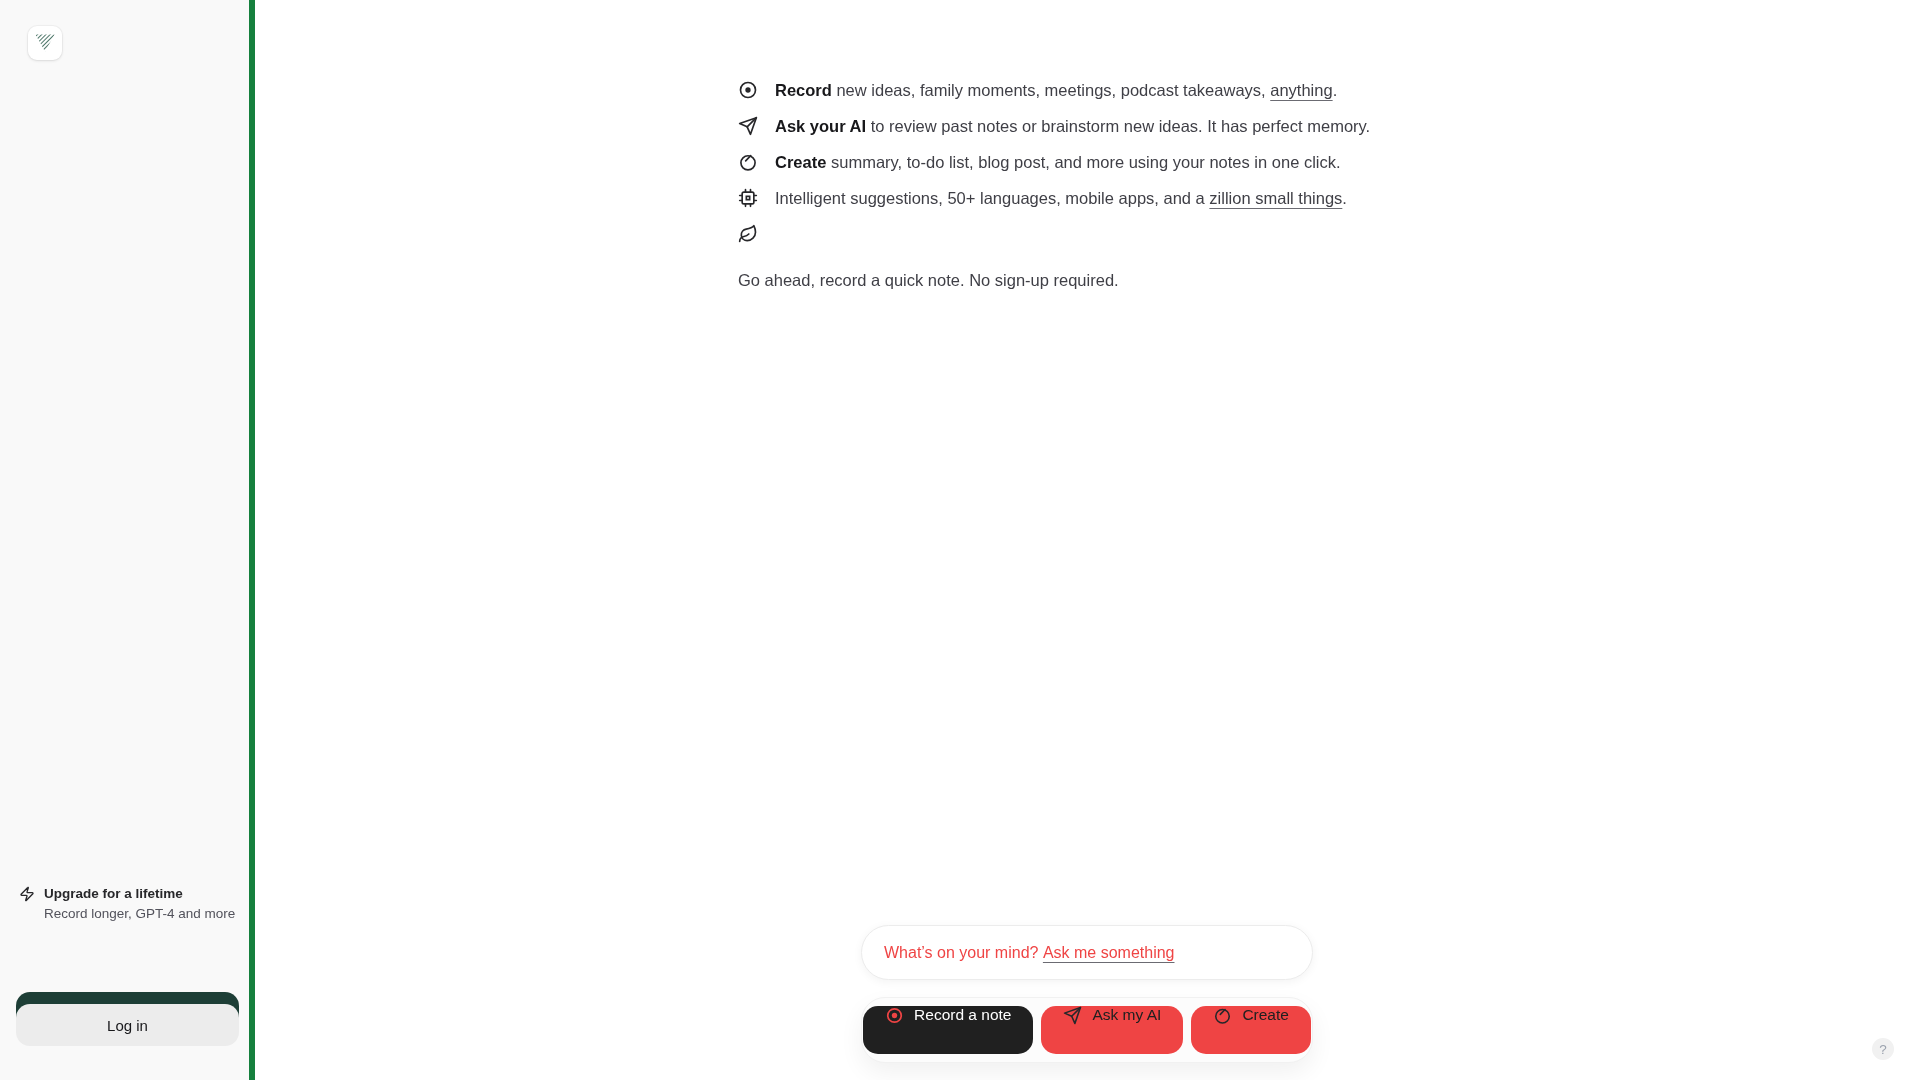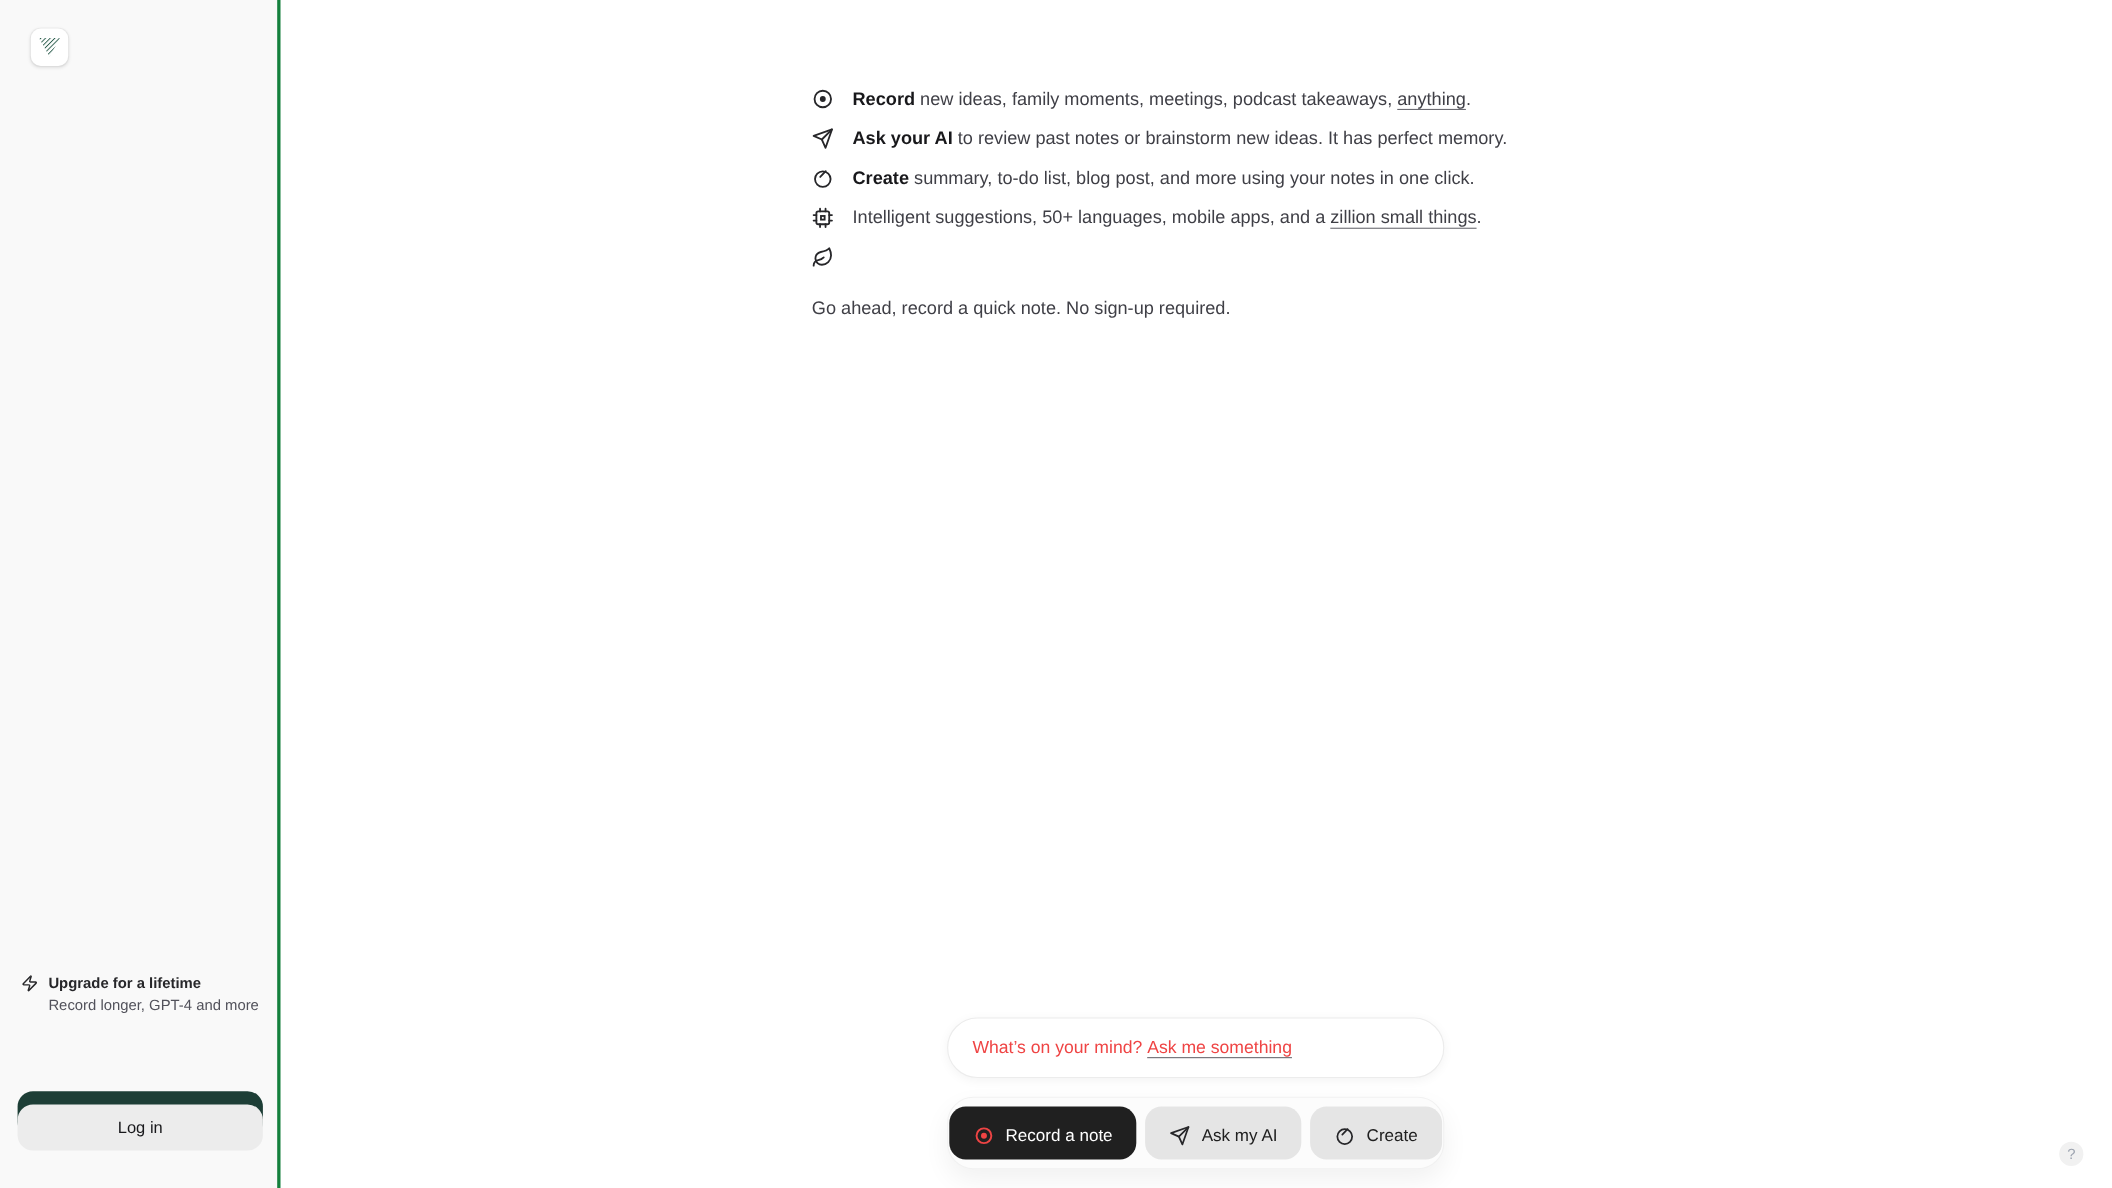--- a/index.html
+++ b/index.html
@@ -5,21 +5,21 @@
   * { box-sizing: border-box; }
   html,body { margin:0; padding:0; }
   body {
     width:1920px; height:1080px; position:relative; overflow:hidden;
     background:#ffffff; font-family:"Liberation Sans", sans-serif;
     -webkit-font-smoothing:antialiased;
   }
 
   
   .sidebar { position:absolute; left:0; top:0; width:255px; height:1080px;
-    background:#f9f9f9; border-right:3px solid #15803d; }
+    background:#f9f9f9; border-right:6px solid #15803d; }
   .logo { position:absolute; left:28px; top:26px; width:34px; height:34px;
     background:#fff; border-radius:9px; display:flex; align-items:center; justify-content:center;
     box-shadow:0 1px 3px rgba(0,0,0,.10), 0 0 0 1px rgba(0,0,0,.03); cursor:pointer; }
   .upgrade { position:absolute; left:19px; top:884px; display:flex; gap:9px; align-items:flex-start; cursor:pointer; }
   .zap { margin-top:2px; color:#27272a; display:flex; }
   .up-title { font-size:13.5px; font-weight:700; color:#27272a; line-height:1.5; }
   .up-sub { font-size:13.5px; color:#52525b; line-height:1.5; }
   .btn-signup, .btn-login { position:absolute; left:16px; width:223px; height:42px;
     border:none; border-radius:14px; font-size:15px; font-family:inherit; cursor:pointer; display:block; }
   .btn-signup { top:992px; background:#1d3e36; color:#ffffff; }
@@ -46,24 +46,24 @@
   
   .ask-pill { position:absolute; left:861px; top:925px; width:452px; height:55px;
     background:#ffffff; border:1px solid #ececec; border-radius:28px;
     box-shadow:0 2px 10px rgba(0,0,0,.05); display:flex; align-items:center;
     padding:0 22px; font-size:16px; color:#ef4444; cursor:text; }
   .ask-prefix { white-space:pre; }
   .actions { position:absolute; left:861px; top:997px; width:452px; height:66px;
     background:#fcfcfc; border:1px solid #f1f1f1; border-radius:24px;
     box-shadow:0 10px 24px rgba(0,0,0,.06); display:flex; align-items:center;
     justify-content:center; gap:8px; }
-  .abtn { height:48px; border:none; border-radius:15px; display:flex; align-items:flex-end;
-    gap:10px; padding:12px 22px; font-size:15.5px; font-family:inherit; cursor:pointer; }
+  .abtn { height:48px; border:none; border-radius:15px; display:flex; align-items:flex-start;
+    gap:10px; padding:0 22px; font-size:15.5px; font-family:inherit; cursor:pointer; }
   .abtn.dark { background:#202020; color:#ffffff; }
-  .abtn.light { background:#e5e5e5; color:#202020; }
+  .abtn.light { background:#ef4444; color:#202020; }
   .bicon { display:flex; width:19px; height:19px; color:#27272a; }
   .bicon svg { width:19px; height:19px; }
   .abtn.dark .bicon.red { color:#ee4444; }
 
   .help { position:absolute; left:1872px; top:1038px; width:22px; height:22px;
     border-radius:50%; background:#f1f1f1; color:#9ca3af; display:flex;
     align-items:center; justify-content:center; font-size:13.5px; cursor:pointer; }
 </style>
 </head>
 <body>

